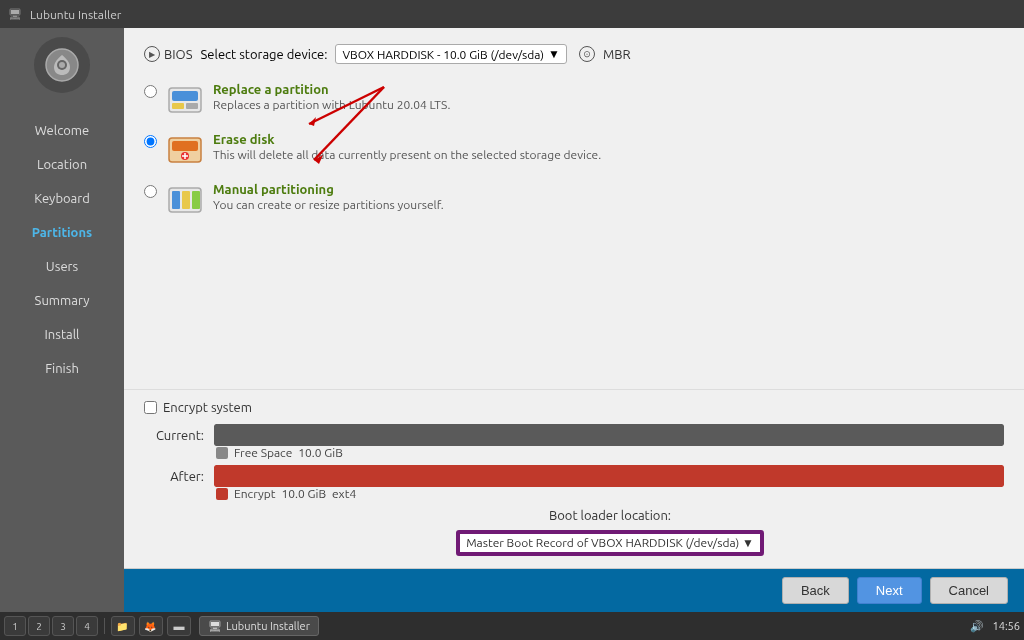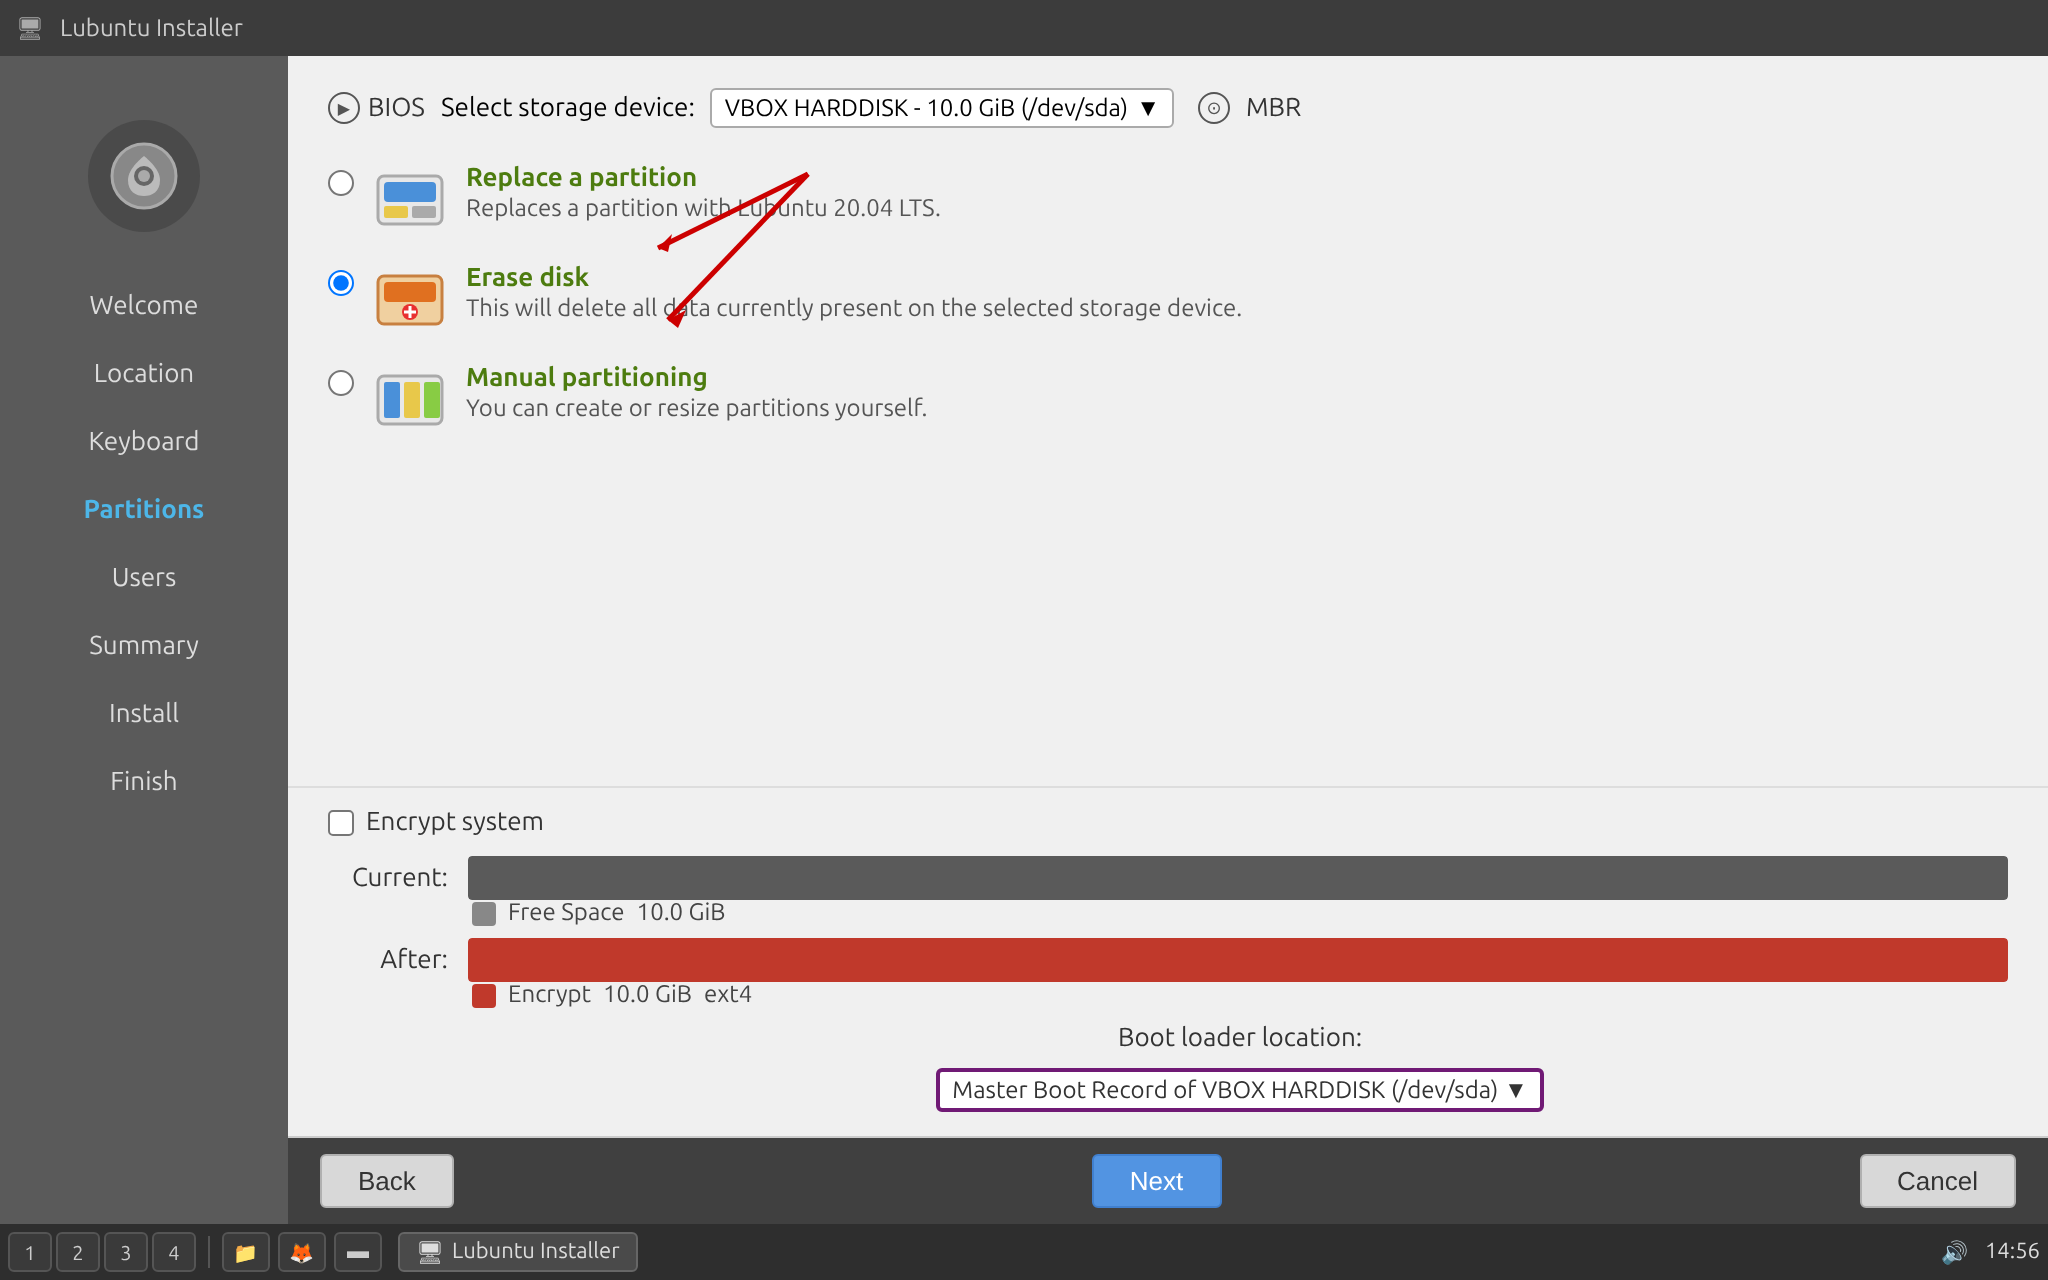--- a/index.html
+++ b/index.html
@@ -6,21 +6,21 @@
     body { font-family: 'Ubuntu', 'Segoe UI', sans-serif; font-size: 13px; background: #4a4a4a; width: 1024px; height: 640px; overflow: hidden; display: flex; flex-direction: column; }
 
     
     .titlebar { background: #3c3c3c; height: 28px; display: flex; align-items: center; padding: 0 8px; }
     .titlebar-title { color: #ccc; font-size: 12px; margin-left: 8px; }
 
     
     .main { display: flex; flex: 1; overflow: hidden; }
 
     
-    .sidebar { width: 144px; background: #5a5a5a; display: flex; flex-direction: column; align-items: center; padding-top: 32px; }
+    .sidebar { width: 124px; background: #5a5a5a; display: flex; flex-direction: column; align-items: center; padding-top: 9px; }
     .sidebar-logo { width: 56px; height: 56px; background: #4a4a4a; border-radius: 50%; display: flex; align-items: center; justify-content: center; margin-bottom: 20px; }
     .sidebar-logo svg { width: 36px; height: 36px; }
     .sidebar-item { width: 100%; text-align: center; padding: 10px 0; color: #ddd; font-size: 13px; cursor: pointer; }
     .sidebar-item.active { color: #4db6e8; font-weight: bold; }
 
     
     .content { flex: 1; background: #f0f0f0; display: flex; flex-direction: column; }
     .content-inner { flex: 1; padding: 16px 20px; overflow-y: auto; }
 
     
@@ -45,24 +45,24 @@
     .disk-row { display: flex; align-items: center; gap: 10px; margin-bottom: 0; }
     .disk-label { width: 60px; text-align: right; font-size: 13px; color: #333; flex-shrink: 0; }
     .disk-bar-container { flex: 1; height: 22px; border-radius: 2px; overflow: hidden; }
     .disk-bar-current { background: #5a5a5a; height: 100%; width: 100%; border-radius: 2px; }
     .disk-bar-after { background: #c0392b; height: 100%; width: 100%; border-radius: 2px; }
 
     .legend { display: flex; align-items: center; gap: 6px; margin-left: 72px; margin-bottom: 6px; font-size: 12px; color: #444; }
     .legend-box { width: 12px; height: 12px; border-radius: 2px; flex-shrink: 0; }
 
     .bootloader-row { display: flex; align-items: center; gap: 8px; margin-top: 8px; margin-left: 72px; font-size: 13px; color: #333; flex-direction: column; }
-    .bootloader-dropdown { background: white; border: 2px solid #701a75; border-radius: 3px; padding: 2px 6px; font-size: 12px; cursor: pointer; }
-
-    
-    .nav-buttons { display: flex; justify-content: space-between; gap: 8px; padding: 8px 16px; background: #404040; border-top: 1px solid #ccc; }
+    .bootloader-dropdown { background: white; border: 4px solid #701a75; border-radius: 3px; padding: 2px 6px; font-size: 12px; cursor: pointer; }
+
+    
+    .nav-buttons { display: flex; justify-content: flex-end; gap: 8px; padding: 8px 16px; background: #0369a1; border-top: 1px solid #ccc; }
     .nav-btn { padding: 5px 18px; background: #d8d8d8; border: 1px solid #b0b0b0; border-radius: 3px; font-size: 13px; cursor: pointer; color: #333; }
     .nav-btn.primary { background: #5294e2; color: white; border-color: #4080d0; }
 
     
     .taskbar { background: #2e2e2e; height: 28px; display: flex; align-items: center; padding: 0 4px; gap: 4px; }
     .taskbar-apps { display: flex; align-items: center; gap: 2px; }
     .taskbar-app { background: #3a3a3a; border: 1px solid #555; border-radius: 3px; width: 22px; height: 20px; display: flex; align-items: center; justify-content: center; font-size: 10px; color: #ccc; cursor: pointer; }
     .taskbar-app.num { font-size: 10px; }
     .taskbar-separator { width: 1px; height: 16px; background: #555; margin: 0 2px; }
     .taskbar-window { background: #4a4a4a; border: 1px solid #666; border-radius: 3px; padding: 0 8px; height: 20px; display: flex; align-items: center; gap: 4px; font-size: 11px; color: #ddd; cursor: pointer; margin-left: 4px; }

